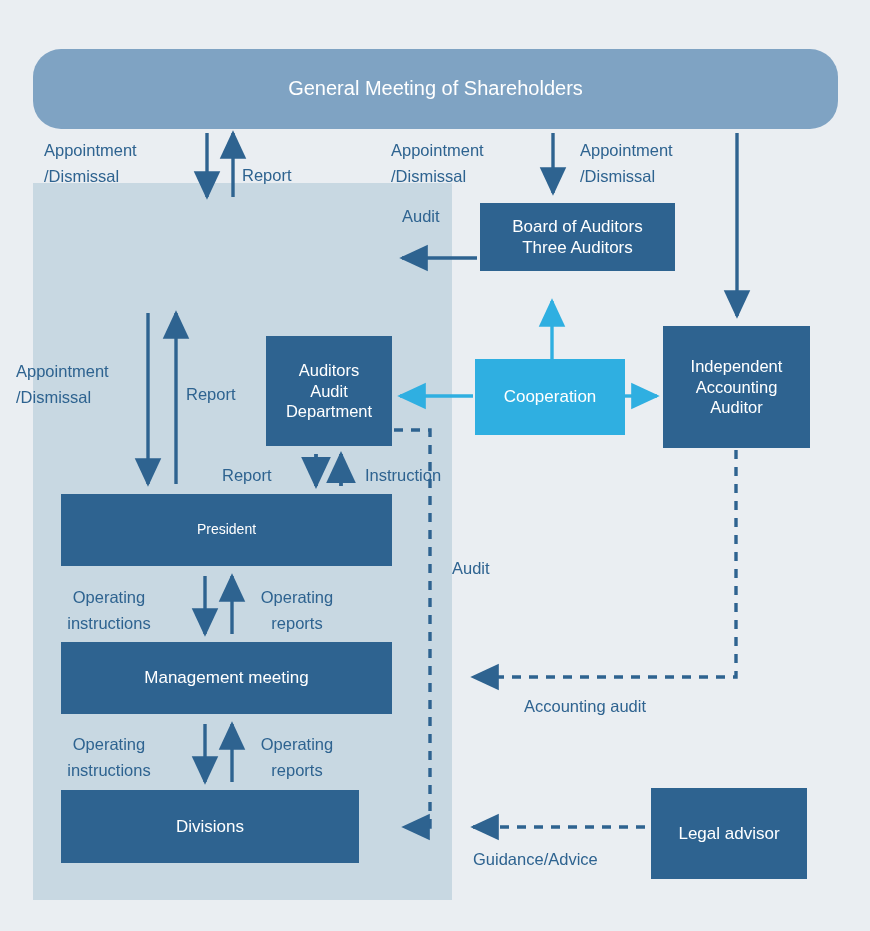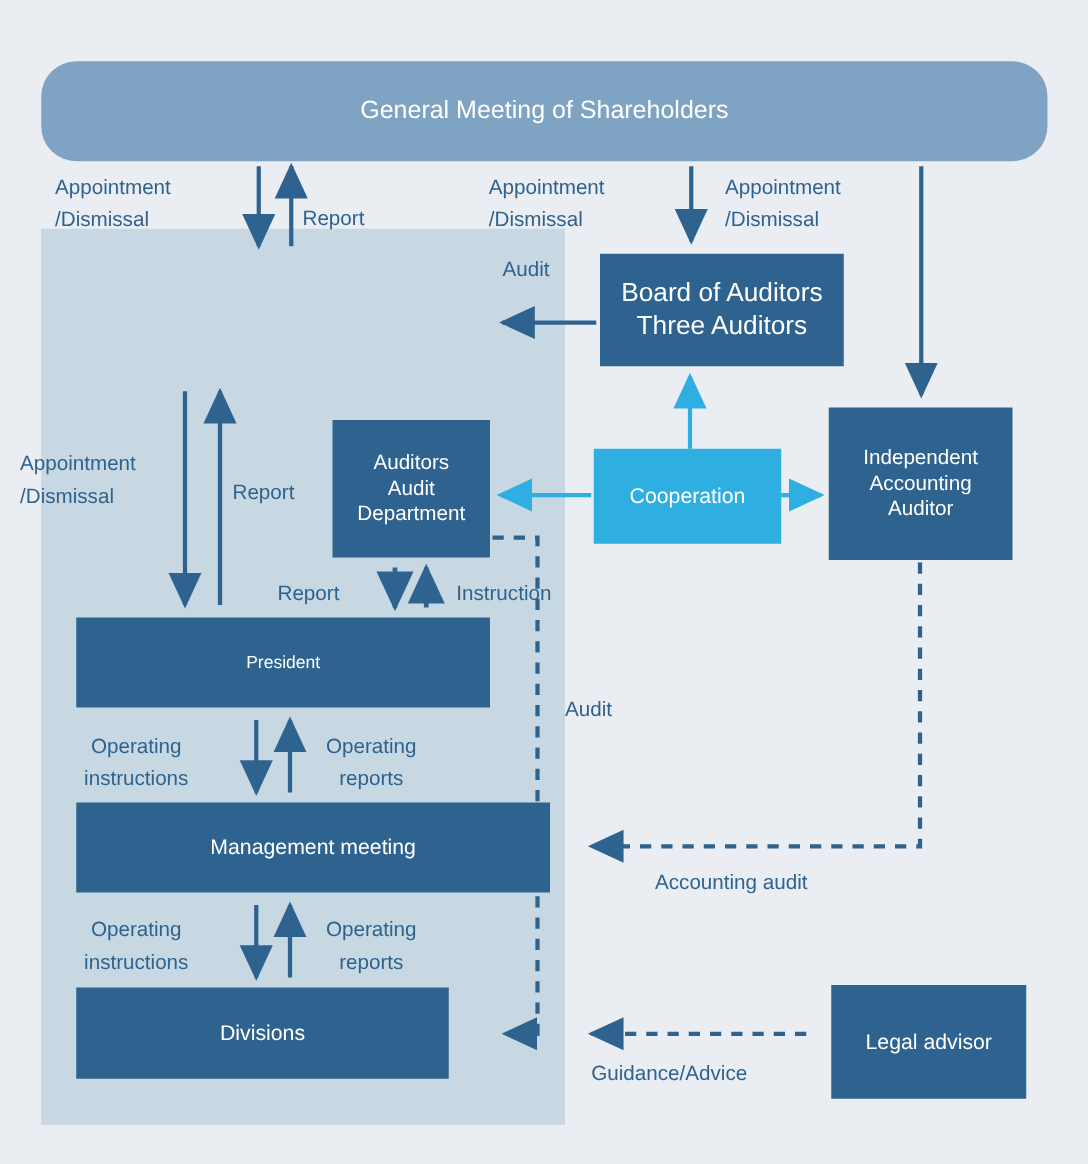--- a/index.html
+++ b/index.html
@@ -51,23 +51,23 @@
     border-radius: 28px;
   }
   .node.board-directors {
     left: 61px; top: 209px;
     width: 331px; height: 96px;
     background: #7fa3c3;
     font-size: 17px;
   }
   .node.board-auditors {
     left: 480px; top: 203px;
-    width: 195px; height: 90px;
-    background: #2e6390;
-    font-size: 21px;
+    width: 195px; height: 68px;
+    background: #2e6390;
+    font-size: 17px;
     flex-direction: column;
   }
   .node.board-auditors span { display: block; }
   .node.internal-audit {
     left: 266px; top: 336px;
     width: 126px; height: 110px;
     background: #2e6390;
     font-size: 16.5px;
     flex-direction: column;
   }
@@ -85,36 +85,35 @@
     flex-direction: column;
   }
   .node.president {
     left: 61px; top: 494px;
     width: 331px; height: 72px;
     background: #2e6390;
     font-size: 14px;
   }
   .node.management-meeting {
     left: 61px; top: 642px;
-    width: 379px; height: 72px;
+    width: 331px; height: 72px;
     background: #2e6390;
     font-size: 17px;
   }
   .node.divisions {
     left: 61px; top: 790px;
     width: 298px; height: 73px;
     background: #2e6390;
     font-size: 17px;
   }
   .node.legal-advisor {
     left: 651px; top: 788px;
     width: 156px; height: 91px;
     background: #2e6390;
     font-size: 17px;
-    margin-left: 14px;
   }
   .lbl {
     position: absolute;
     color: #2e6390;
     font-size: 16.5px;
     line-height: 1.55;
     white-space: pre-line;
   }
   .lbl.c { text-align: center; }
   svg.arrows {

